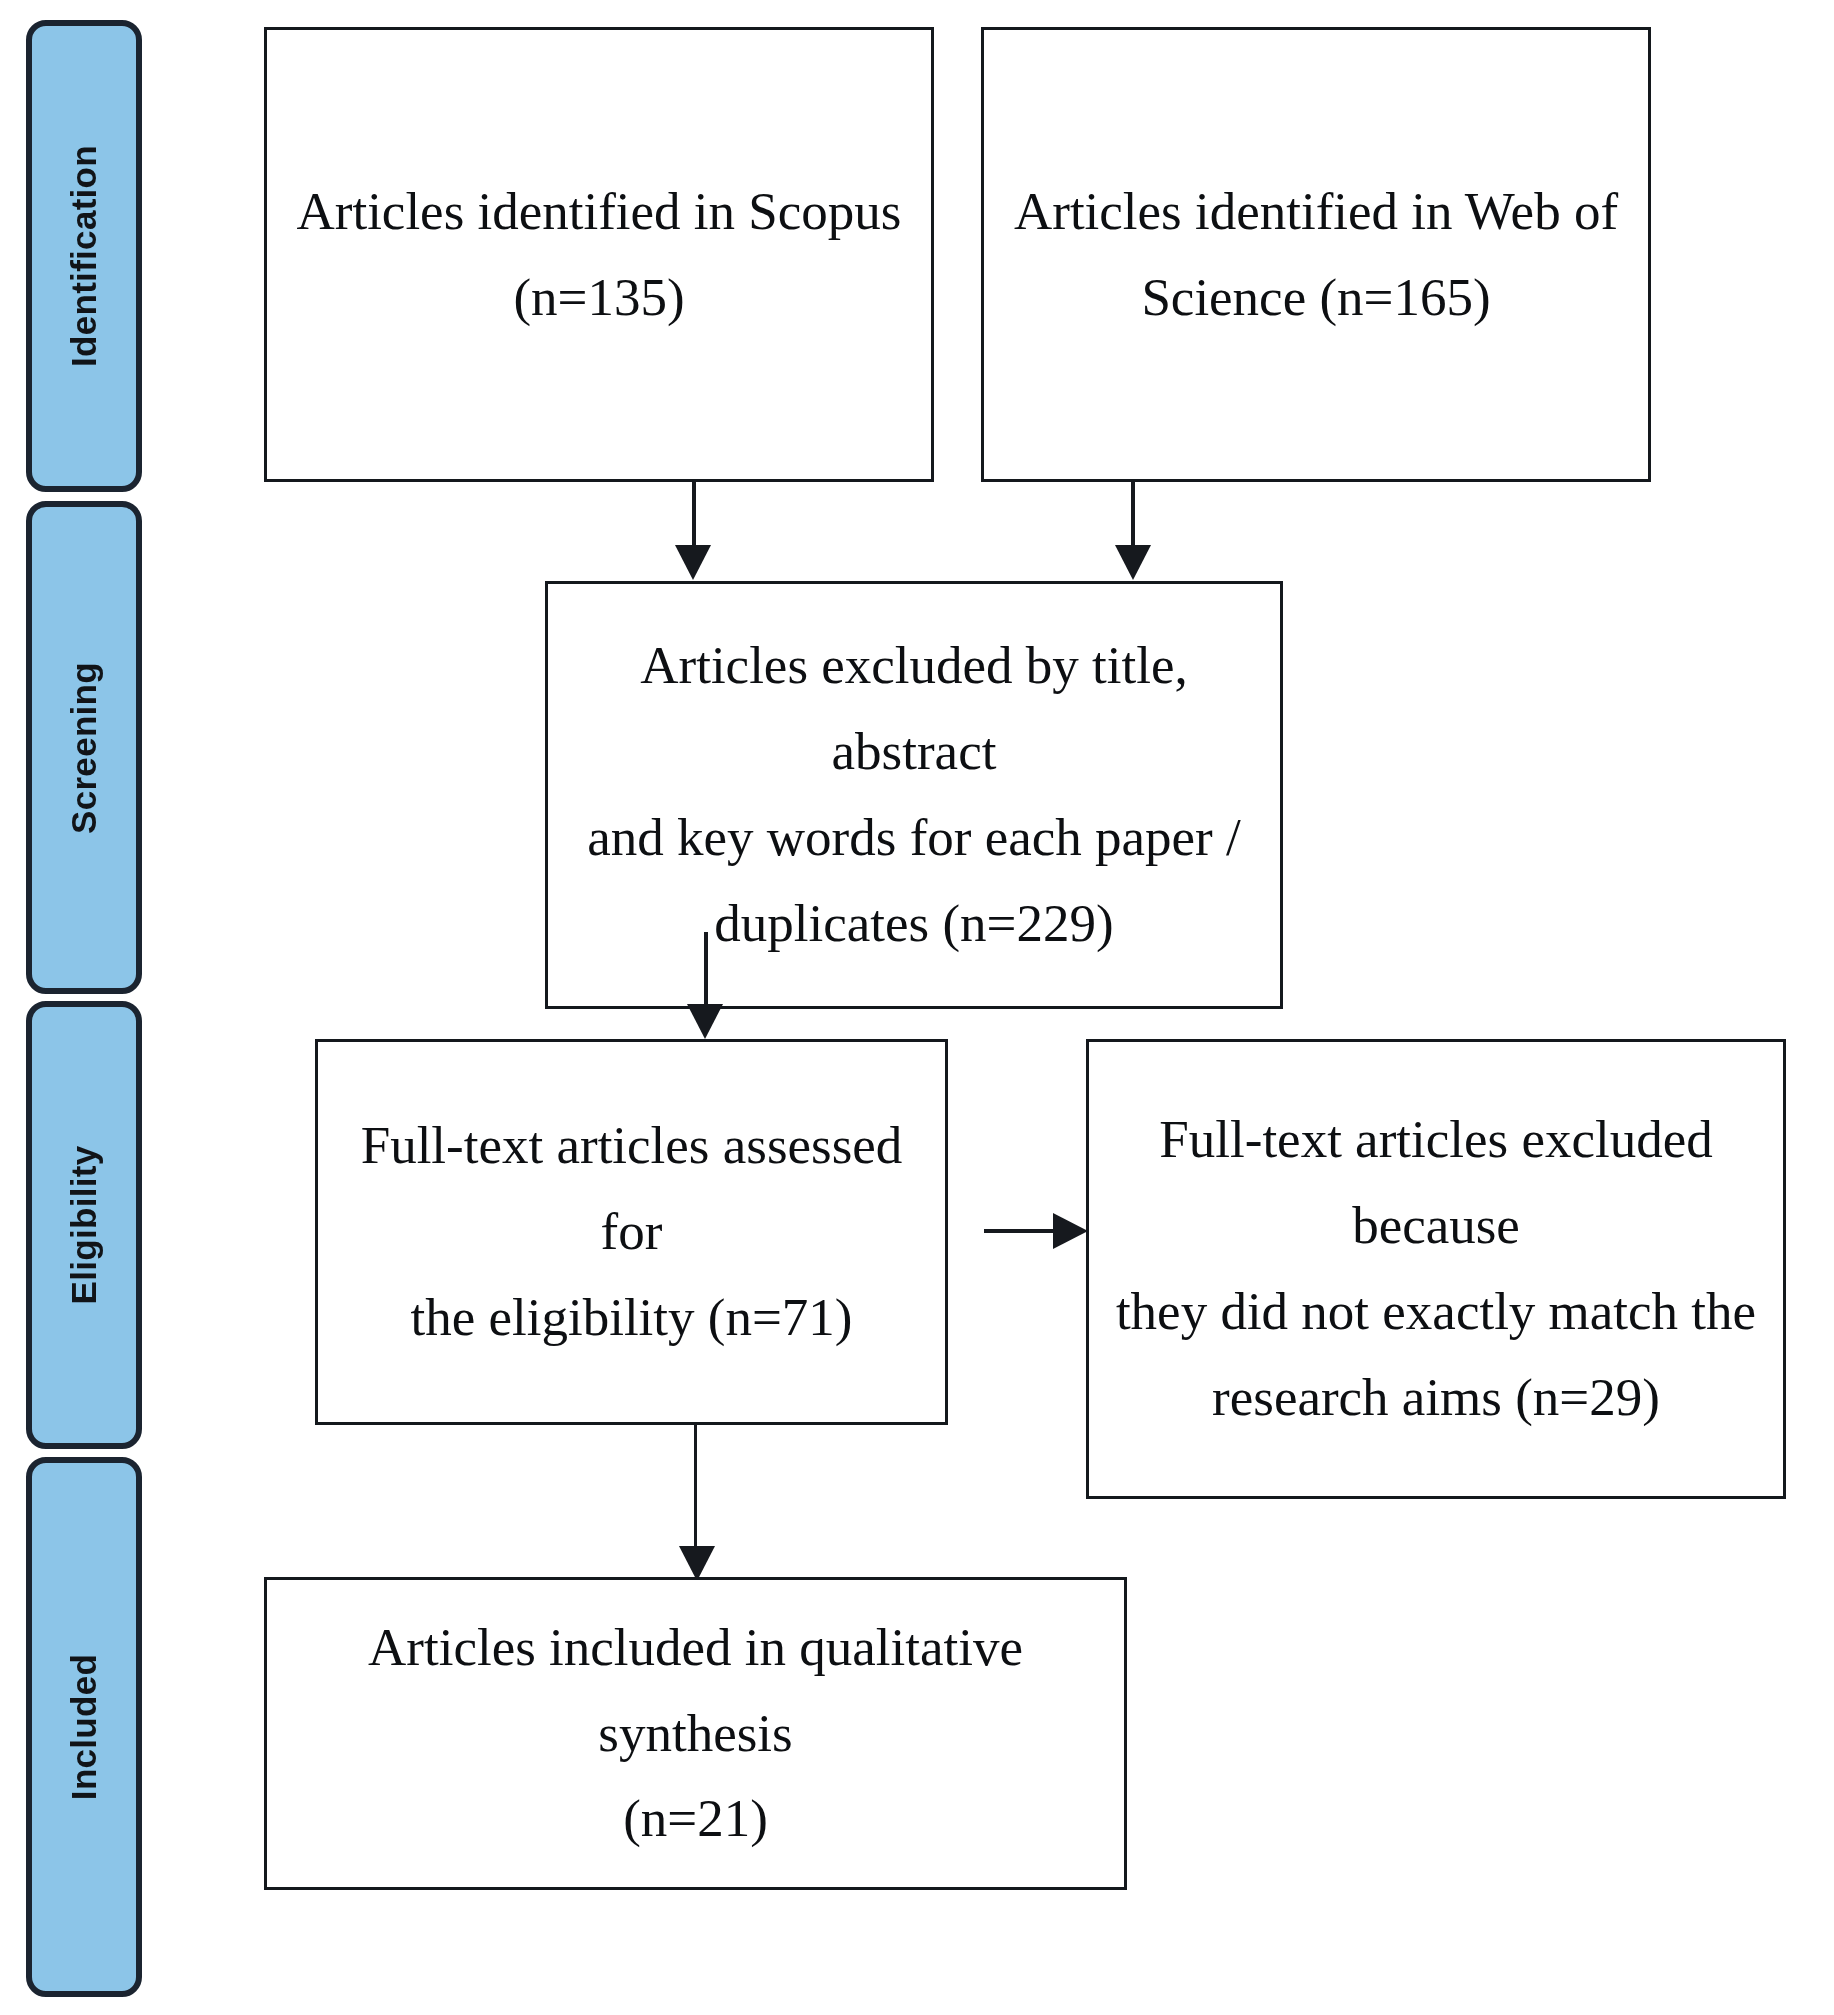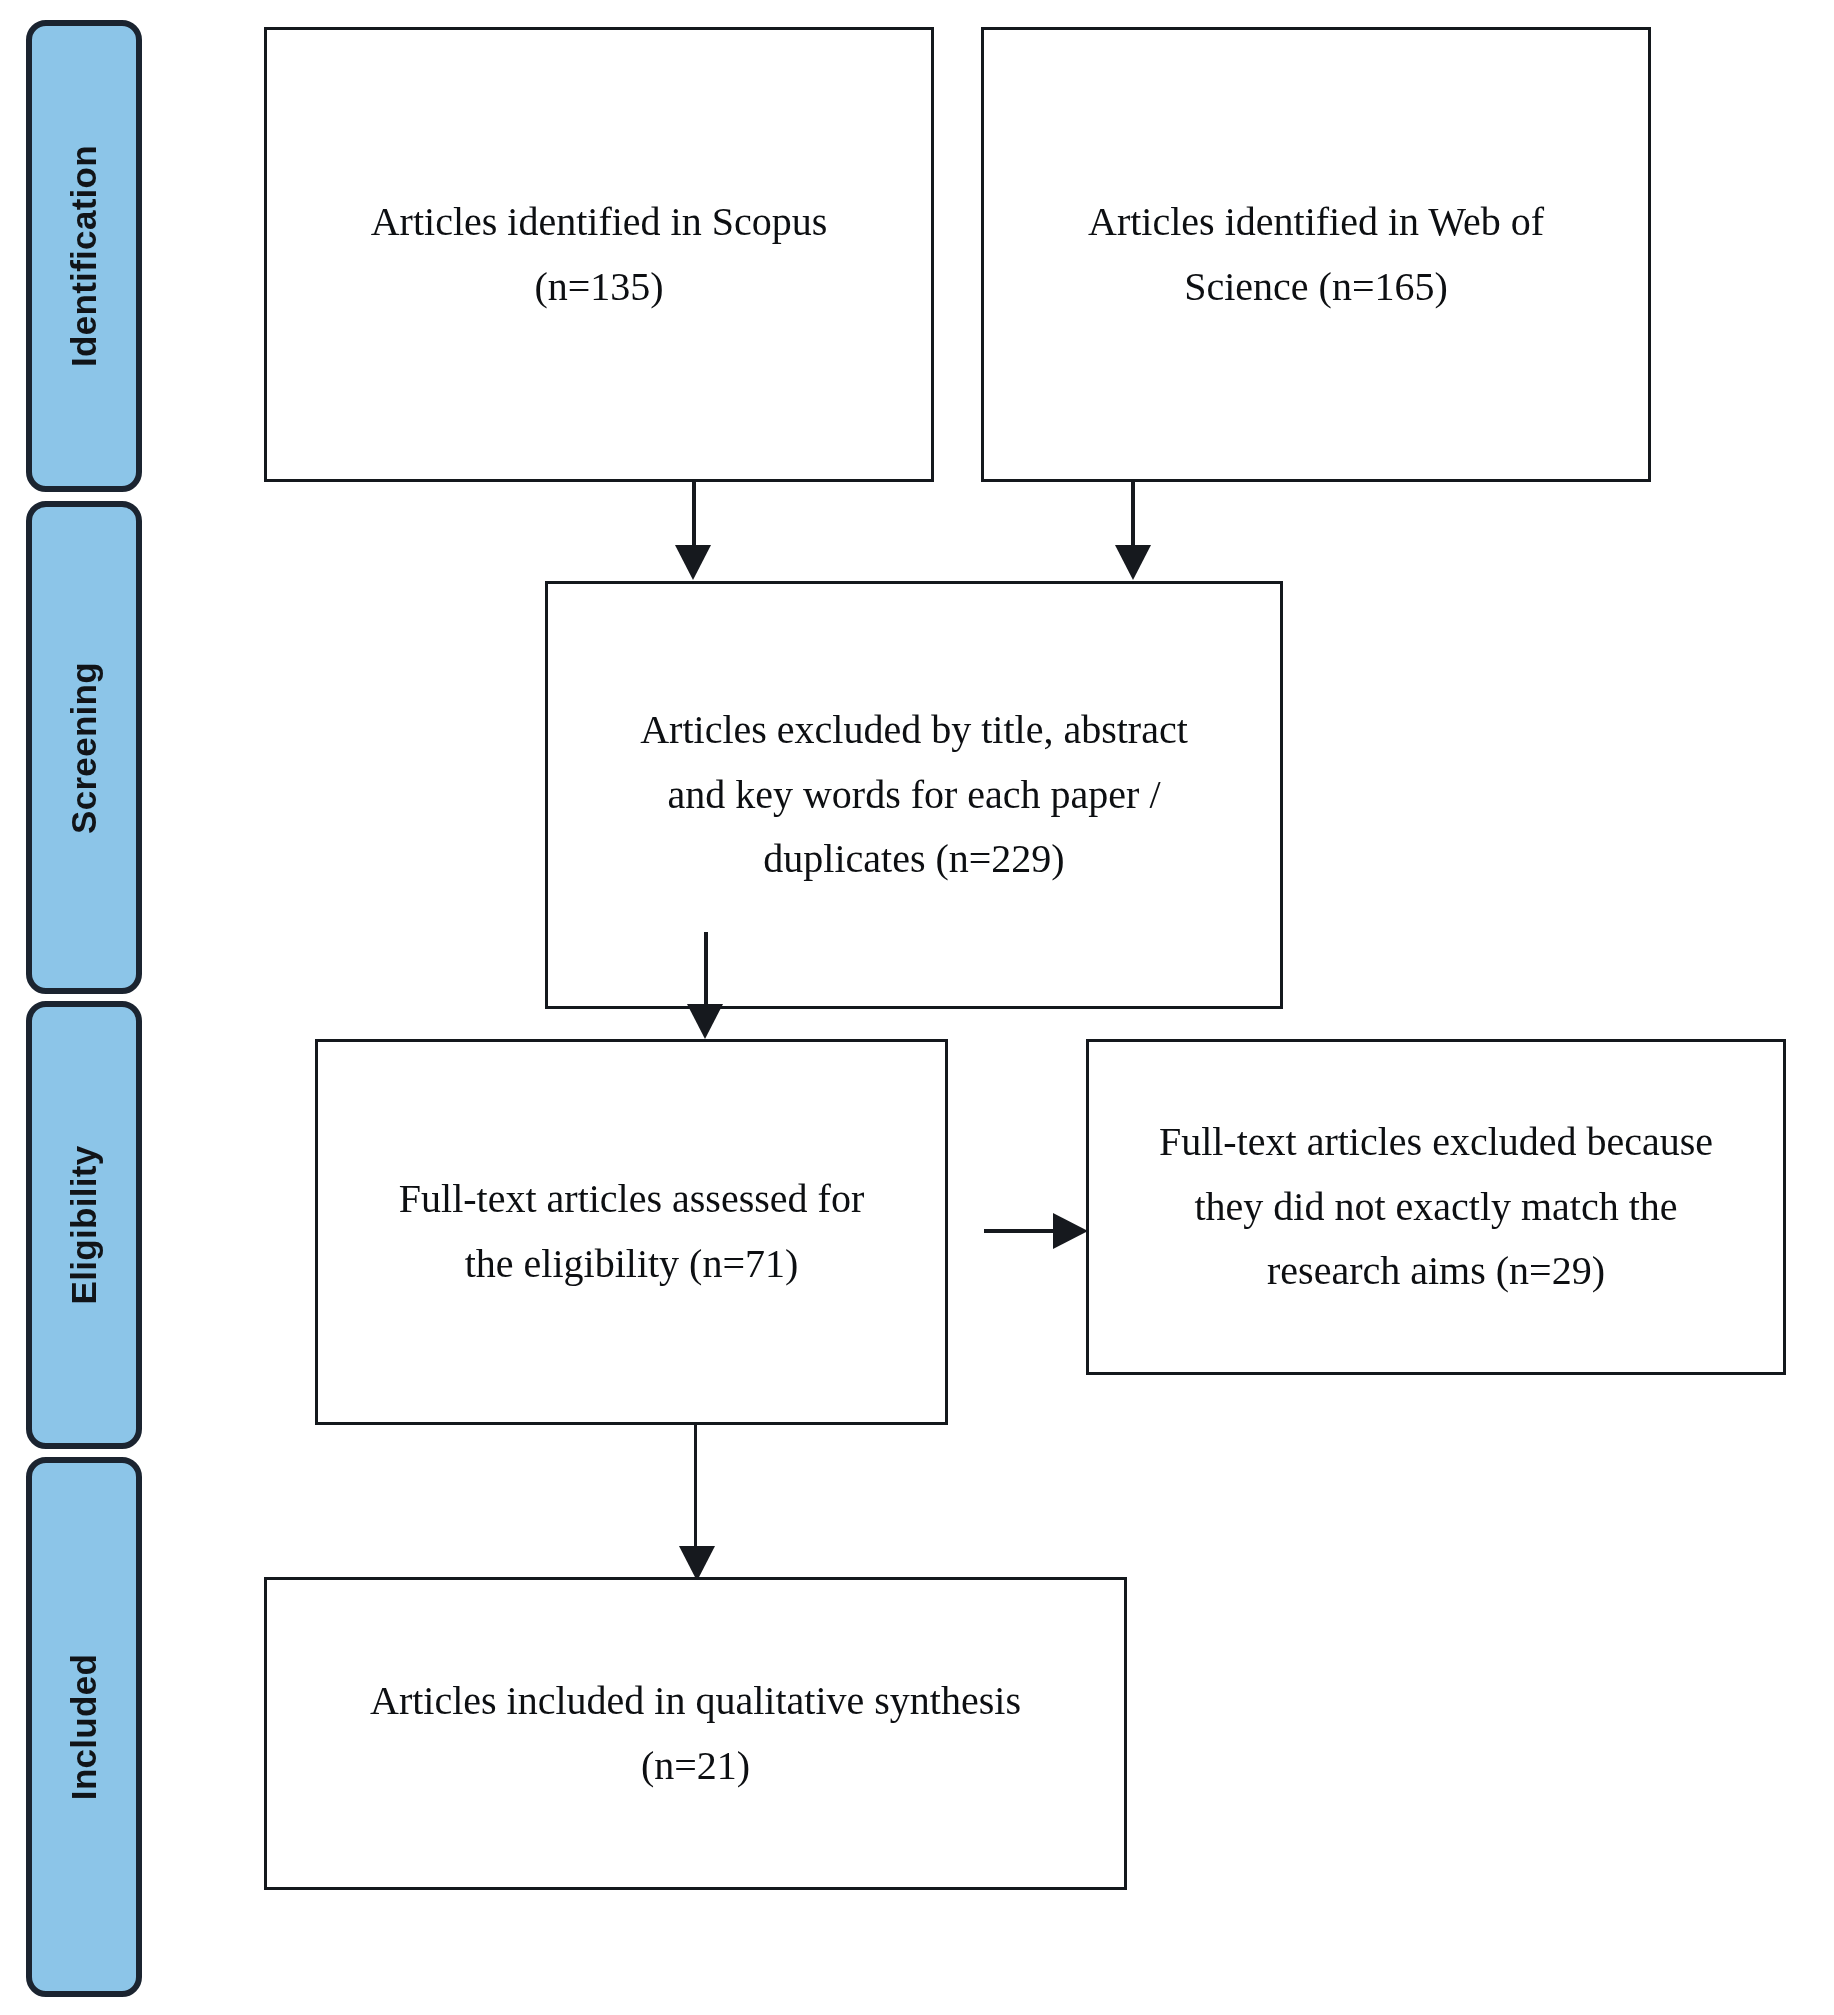--- a/index.html
+++ b/index.html
@@ -55,21 +55,21 @@
     border: 3.4px solid #14181d;
     box-sizing: border-box;
     display: flex;
     align-items: center;
     justify-content: center;
     text-align: center;
     padding: 6.8px 17.6px;
   }
   .flow-text {
     font-family: "Liberation Serif", "DejaVu Serif", serif;
-    font-size: 40px;
+    font-size: 53px;
     line-height: 1.62;
     color: #0d0f12;
     white-space: pre-line;
   }
 
   
   .v-line {
     position: absolute;
     width: 4px;
     background: #16191e;
@@ -144,21 +144,21 @@
   </div>
 
   <div class="v-line" style="left:704px; top:932px; height:76px;"></div>
   <div class="arrow-down" style="left:687px; top:1004px;"></div>
 
   <div class="flow-box" style="left:315px; top:1039px; width:633px; height:386px;">
     <div class="flow-text">Full-text articles assessed for
 the eligibility (n=71)</div>
   </div>
 
-  <div class="flow-box" style="left:1086px; top:1039px; width:700px; height:336px;">
+  <div class="flow-box" style="left:1086px; top:1039px; width:700px; height:460px;">
     <div class="flow-text">Full-text articles excluded because
 they did not exactly match the
 research aims (n=29)</div>
   </div>
 
   <div class="h-line" style="left:984px; top:1229px; width:74px;"></div>
   <div class="arrow-right" style="left:1053px; top:1213px;"></div>
 
   <div class="v-line" style="left:694px; top:1424px; width:3.4px; height:129px;"></div>
   <div class="arrow-down" style="left:679px; top:1546px;"></div>

